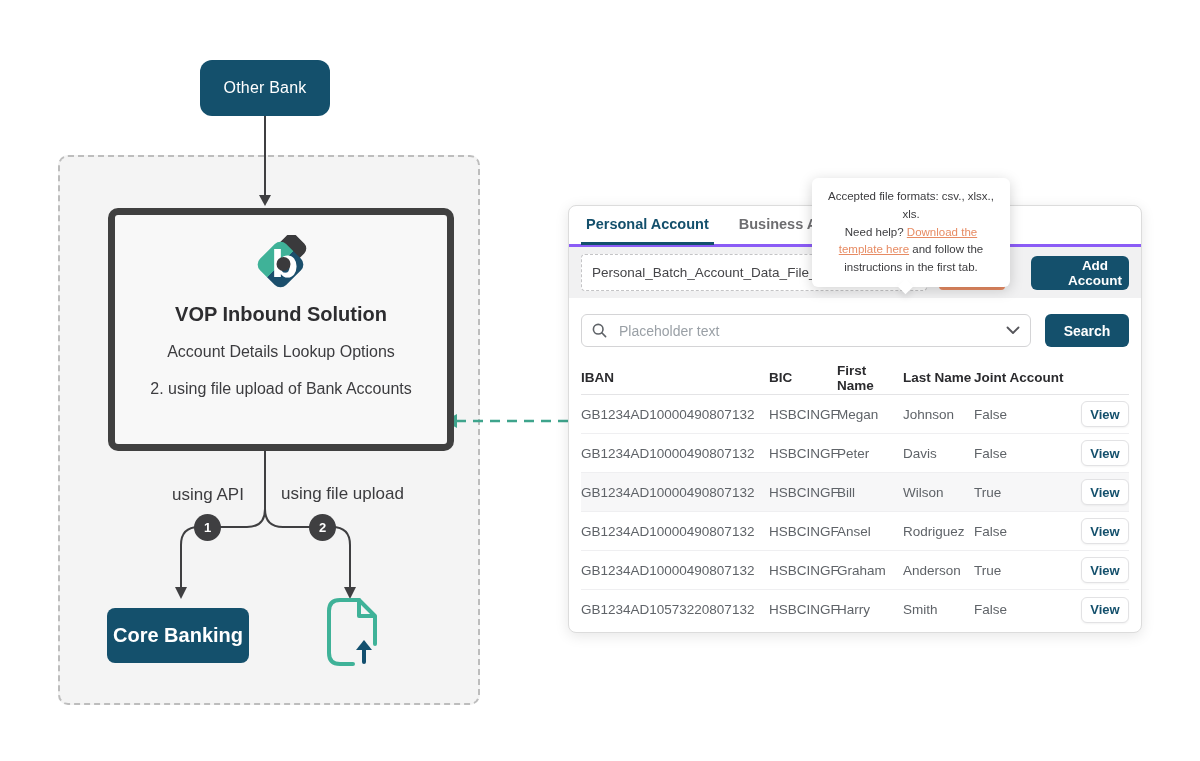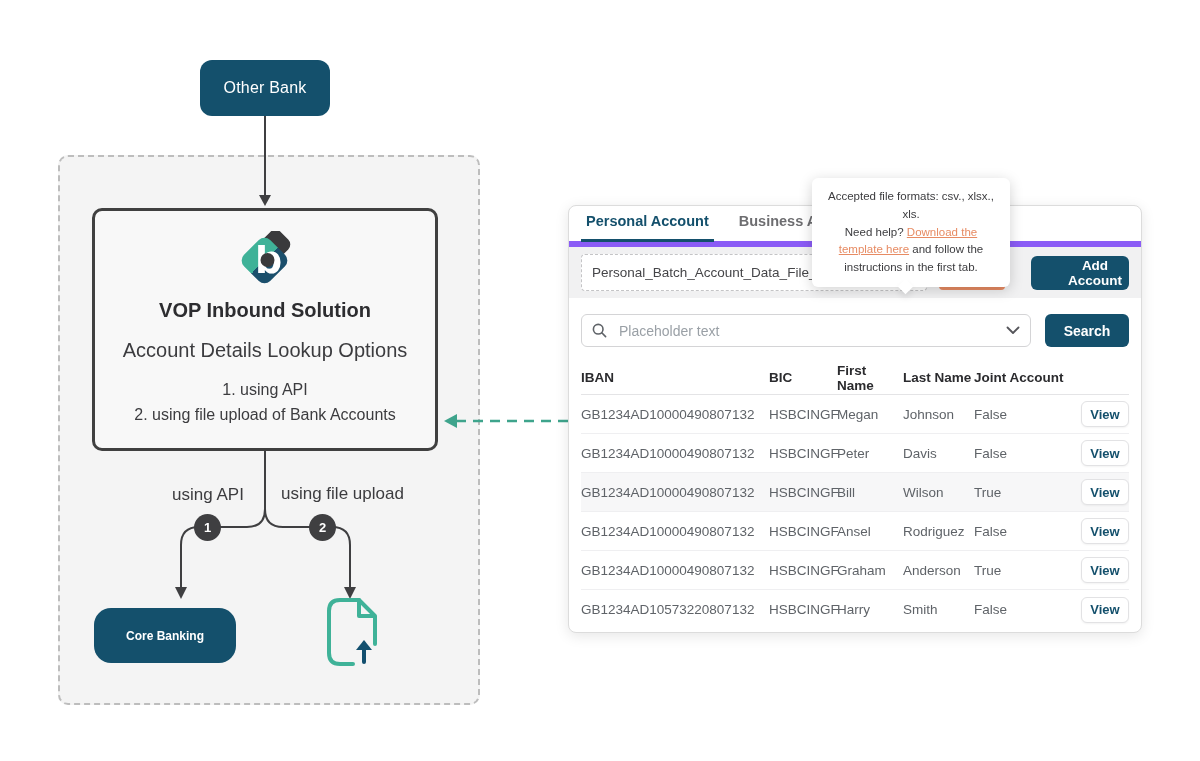--- a/index.html
+++ b/index.html
@@ -6,46 +6,46 @@
   html,body { width:1200px; height:761px; background:#ffffff; overflow:hidden;
               font-family:"Liberation Sans","DejaVu Sans",sans-serif; }
   .abs { position:absolute; }
 
   
   #outer-box { left:58px; top:155px; width:422px; height:550px;
                background:#f4f4f4; border:2px dashed #bdbdbd; border-radius:10px; }
   #other-bank { left:200px; top:60px; width:130px; height:56px; background:#14506C;
                 border-radius:12px; color:#fff; font-size:16px; font-weight:400;
                 display:flex; align-items:center; justify-content:center; letter-spacing:.2px; }
-  #inner-box { left:92px; top:208px; width:346px; height:243px; background:#f8f8f8;
-               border:3px solid #404040; border-radius:10px; text-align:center; }
+  #inner-box { left:108px; top:208px; width:346px; height:243px; background:#f8f8f8;
+               border:7px solid #404040; border-radius:10px; text-align:center; }
   #logo { margin:20px auto 0; width:64px; height:60px; display:block; }
   .sol-title { margin-top:8px; font-size:20px; font-weight:bold; color:#2d2d30; }
-  .sol-sub   { margin-top:17px; font-size:20px; color:#3c3c3f; }
+  .sol-sub   { margin-top:17px; font-size:16px; color:#3c3c3f; }
   .sol-opts  { margin-top:16px; font-size:16px; color:#3c3c3f; line-height:1.55; }
   .branch-label { position:absolute; font-size:17px; color:#3c3c3f; white-space:nowrap; }
   #label-api { left:168px; top:485px; width:80px; text-align:center; }
   #label-file { left:281px; top:484px; }
   .num-circle { position:absolute; width:27px; height:27px; border-radius:50%;
                 background:#3f3f41; color:#fff; font-size:13px; font-weight:bold;
                 display:flex; align-items:center; justify-content:center; }
   #circle-1 { left:194px; top:514px; }
   #circle-2 { left:309px; top:514px; }
-  #core-banking { left:94px; top:608px; width:142px; height:55px; background:#14506C;
-                  border-radius:17px; color:#fff; font-size:12px; font-weight:600;
+  #core-banking { left:107px; top:608px; width:142px; height:55px; background:#14506C;
+                  border-radius:8px; color:#fff; font-size:20px; font-weight:600;
                   display:flex; align-items:center; justify-content:center; }
   #file-icon { left:323px; top:596px; }
   #connector-layer { left:0; top:0; width:1200px; height:761px; pointer-events:none; }
 
   
   #panel { left:568px; top:205px; width:574px; height:428px; background:#fff;
            border:1px solid #dcdcdc; border-radius:8px;
            box-shadow:0 3px 14px rgba(0,0,0,.10); }
   .tabs { height:41px; padding:0 12px; display:flex; gap:20px; align-items:flex-end;
-          border-bottom:6px solid #8b5cf6; }
+          border-bottom:3px solid #8b5cf6; }
   .tab { font-size:14.5px; padding:0 5px 10px; border-bottom:3px solid transparent;
          margin-bottom:-1px; color:#6d6d70; font-weight:600; cursor:pointer; }
   .tab.active { color:#14506C; border-bottom-color:#14506C; font-weight:bold; }
   .upload-band { height:51px; background:#f1f1f2; display:flex; align-items:center;
                  padding:0 12px; }
   .file-chip { width:346px; height:37px; background:#fff; border:1.5px dashed #c4c4c6;
                border-radius:4px; display:flex; align-items:center; padding:0 10px; }
   .file-name { flex:1; font-size:13.5px; color:#454548; white-space:nowrap; overflow:hidden; }
   .clear-x { font-size:15px; color:#4a4a4d; padding:0 8px; cursor:pointer; }
   .chip-div { width:1px; height:18px; background:#d8d8da; }
@@ -121,21 +121,20 @@
       </linearGradient>
     </defs>
     <rect x="30" y="1" width="25" height="25" rx="7" transform="rotate(45 42.5 13.5)" fill="#3a3a3c"></rect>
     <rect x="13" y="11" width="37" height="37" rx="8" transform="rotate(45 31.5 29.5)" fill="url(#diamondGrad)"></rect>
     <text x="22" y="42" font-family="'DejaVu Sans',sans-serif" font-size="38" font-weight="bold" fill="#ffffff">b</text>
     <circle cx="34.5" cy="29" r="7" fill="#3a3a3c"></circle>
   </svg>
   <div class="sol-title">VOP Inbound Solution</div>
   <div class="sol-sub">Account Details Lookup Options</div>
   <div class="sol-opts">
-    <div>1. using API</div>
     <div>2. using file upload of Bank Accounts</div>
   </div>
 </div>
 
 <div class="abs branch-label" id="label-api">using API</div>
 <div class="abs branch-label" id="label-file">using file upload</div>
 <div class="num-circle" id="circle-1">1</div>
 <div class="num-circle" id="circle-2">2</div>
 
 <div class="abs" id="core-banking">

